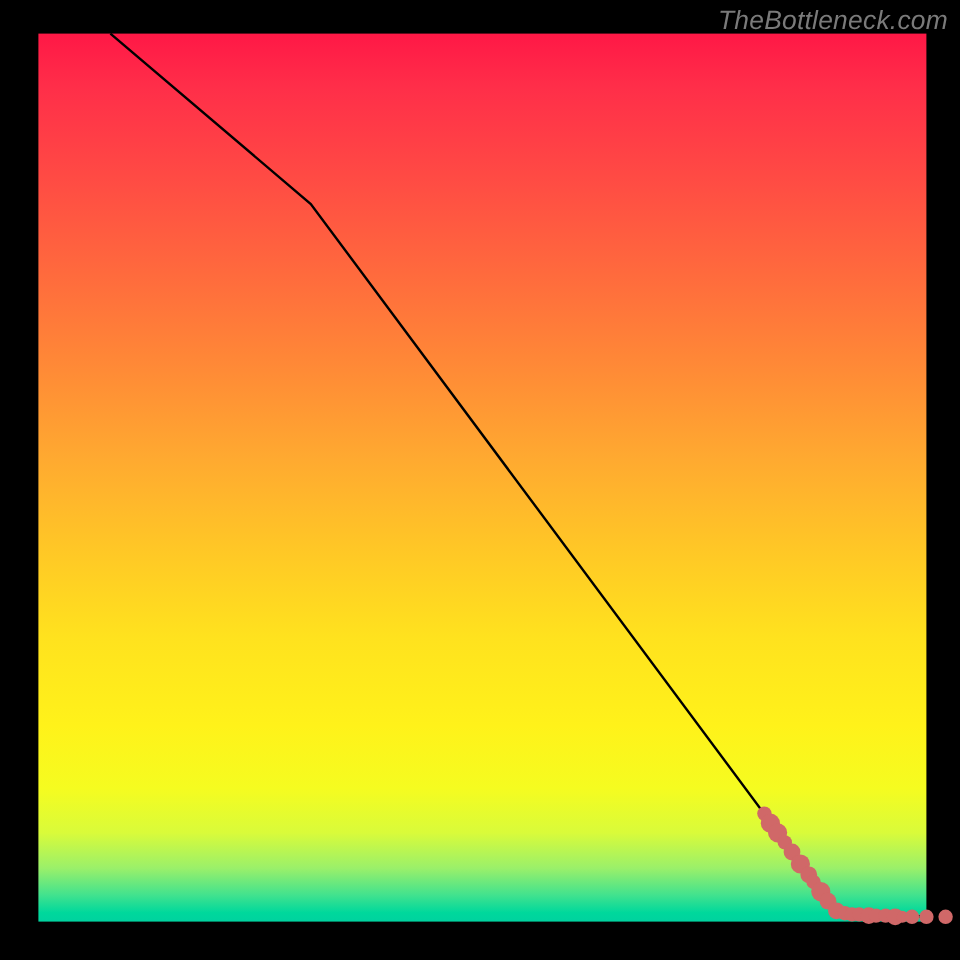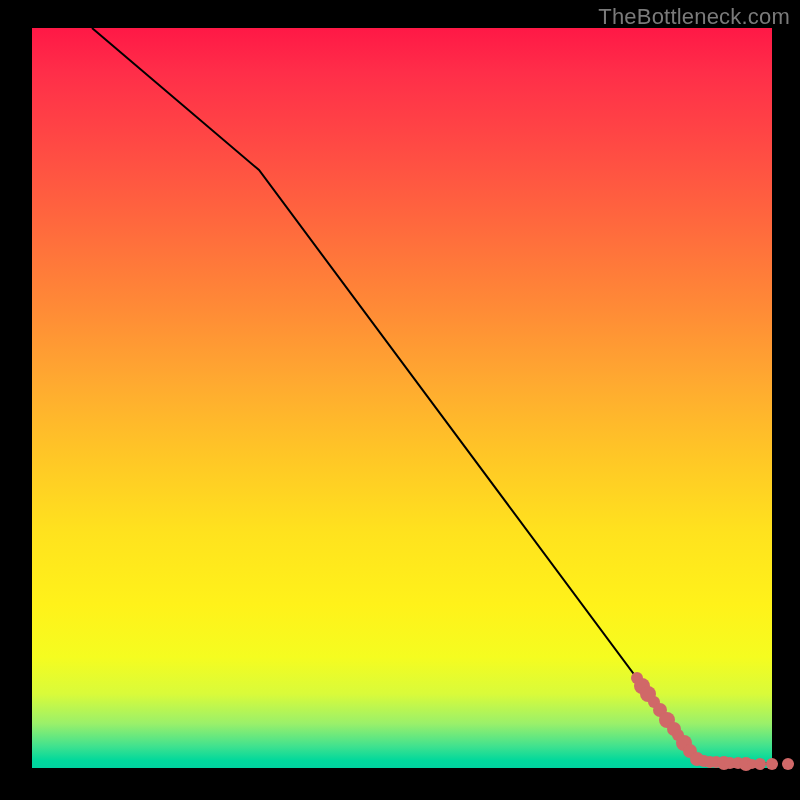--- a/index.html
+++ b/index.html
@@ -8,20 +8,21 @@
     width: 800px;
     height: 800px;
     background: #000;
     overflow: hidden;
     font-family: Arial, Helvetica, sans-serif;
   }
   .wrap {
     position: relative;
     width: 800px;
     height: 800px;
+    font-style: italic;
   }
   .watermark {
     position: absolute;
     top: 4px;
     right: 10px;
     color: #7a7a7a;
     font-size: 22px;
     font-weight: 400;
     letter-spacing: 0.2px;
     z-index: 4;

